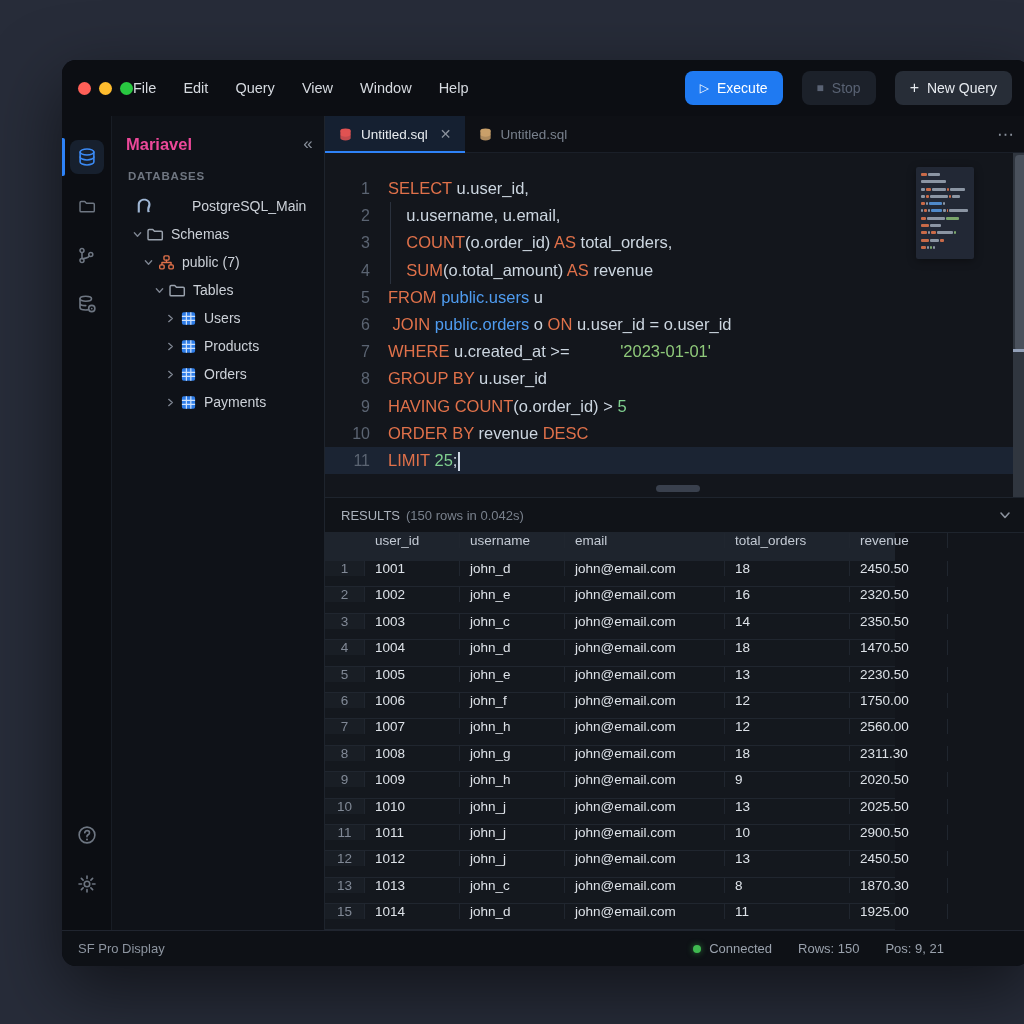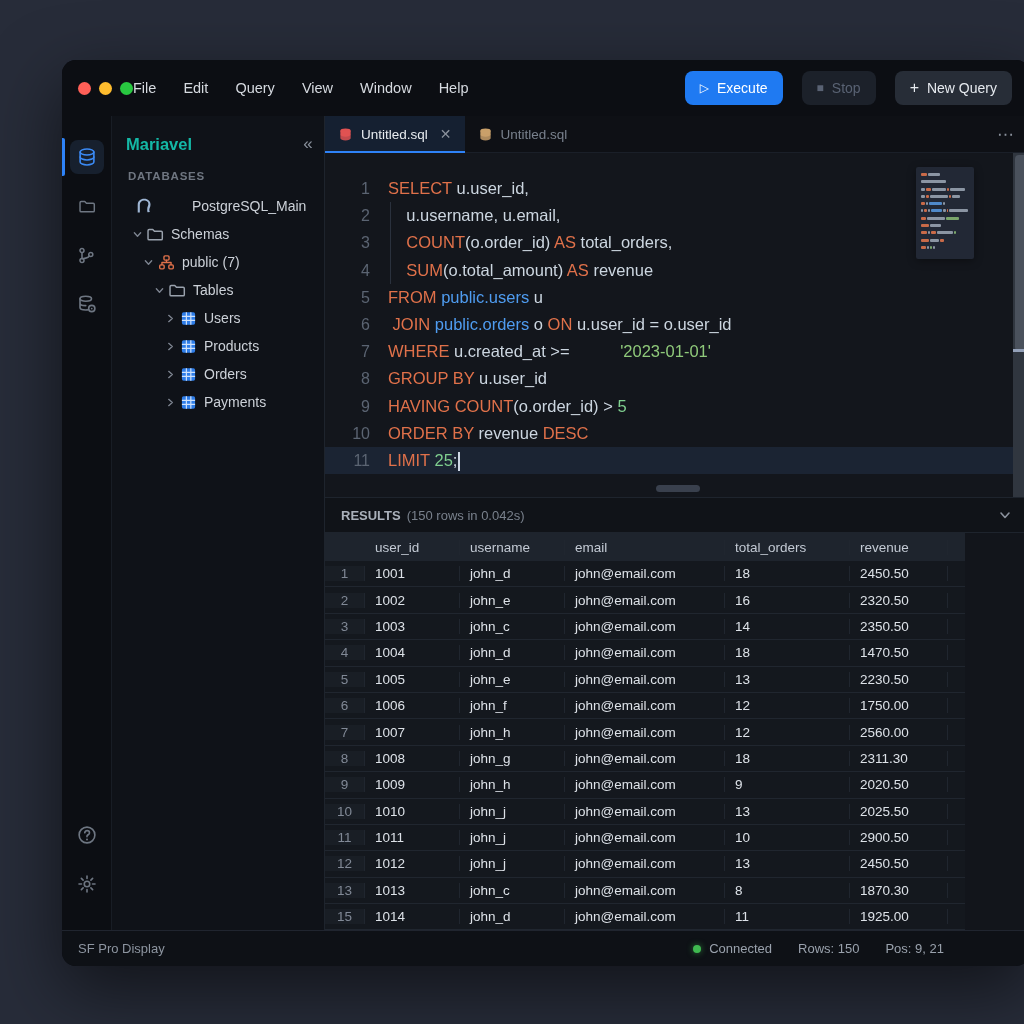--- a/index.html
+++ b/index.html
@@ -28,21 +28,21 @@
   
   .bodyrow{flex:1;display:flex;min-height:0;}
   .rail{width:50px;flex:0 0 50px;background:#0c0e13;border-right:1px solid #181d25;position:relative;display:flex;flex-direction:column;align-items:center;padding-top:24px;}
   .rail-item{width:34px;height:34px;margin-bottom:15px;display:flex;align-items:center;justify-content:center;color:#6e7682;border-radius:8px;cursor:pointer;}
   .rail-item.active{background:#17202e;color:#3b8af5;}
   .active-bar{position:absolute;left:0;top:22px;width:3px;height:38px;background:#2e82f7;border-radius:0 2px 2px 0;}
   .rail-bottom{margin-top:auto;margin-bottom:14px;display:flex;flex-direction:column;align-items:center;}
   
   .sidebar{width:213px;flex:0 0 213px;background:var(--sidebar);border-right:1px solid #1e242d;padding-top:18px;overflow:hidden;}
   .sb-head{display:flex;align-items:center;padding:0 14px 14px 14px;}
-  .sb-title{color:#14b8a6;font-size:16.5px;font-weight:bold;}
+  .sb-title{color:#ec4899;font-size:16.5px;font-weight:bold;}
   .collapse{margin-left:auto;color:#8a919c;font-size:17px;cursor:pointer;letter-spacing:-2px;}
   .sb-section{color:#6f7681;font-size:11.5px;font-weight:bold;letter-spacing:.8px;padding:2px 16px 10px;}
   .tree-row{height:28px;display:flex;align-items:center;color:#ccd1d8;font-size:14px;cursor:pointer;white-space:nowrap;}
   .chev{width:15px;color:#7d8490;display:inline-flex;justify-content:center;flex:0 0 15px;}
   .chev svg{width:9px;height:9px;}
   .t-ico{width:18px;height:18px;margin:0 7px 0 1px;flex:0 0 18px;display:inline-flex;align-items:center;justify-content:center;}
   
   .main{flex:1;display:flex;flex-direction:column;min-width:0;background:var(--editor);}
   .tabbar{height:37px;flex:0 0 37px;background:#0e1015;display:flex;align-items:stretch;position:relative;border-bottom:1px solid #1a1f28;}
   .tab{display:flex;align-items:center;gap:8px;padding:0 13px;font-size:13.5px;color:#79818d;cursor:pointer;position:relative;}
@@ -63,25 +63,25 @@
   .cursor{display:inline-block;width:2px;height:19px;background:#cdd6e4;vertical-align:middle;margin-left:1px;}
   .minimap{position:absolute;right:56px;top:14px;width:58px;background:#222835;border-radius:2px;padding:6px 5px;box-shadow:0 2px 8px rgba(0,0,0,.35);}
   .mm-line{height:3px;margin-bottom:4.3px;display:flex;}
   .mm-seg{height:3px;border-radius:1px;margin-right:1px;}
   .vscroll{position:absolute;right:0;top:0;width:17px;height:100%;background:#30363f;cursor:pointer;}
   .vthumb{position:absolute;left:2px;right:2px;top:2px;height:57%;background:#4a515c;border-radius:4px;}
   .vtick{position:absolute;left:0;right:0;top:57%;height:3px;background:#93a0b8;}
   .dragpill{position:absolute;left:50%;transform:translateX(-50%);bottom:5px;width:44px;height:7px;border-radius:4px;background:#39404d;cursor:row-resize;}
   
   .res-head{height:36px;flex:0 0 36px;background:#101318;border-top:1px solid #1e242d;border-bottom:1px solid #1e242d;display:flex;align-items:center;padding:0 16px;position:relative;}
-  .res-title{color:#aab1bb;font-size:13px;font-weight:bold;}
+  .res-title{color:#aab1bb;font-size:13px;font-weight:normal;}
   .res-meta{color:#79818c;font-size:13px;margin-left:6px;font-weight:normal;}
   .res-chev{margin-left:auto;color:#8a919c;display:flex;cursor:pointer;margin-right:2px;}
   .table{flex:1;overflow:hidden;background:#12151b;position:relative;}
-  .trow,.thead{display:flex;align-items:center;width:640px;}
+  .trow,.thead{display:flex;align-items:flex-start;width:570px;}
   .thead{height:28px;background:#1e242d;}
   .thead .cell{color:#c3cad4;font-size:13.5px;}
   .trow{height:26.4px;border-bottom:1px solid #20262f;background:#14181e;}
   .cell{display:flex;align-items:center;padding:0 10px;font-size:13.5px;color:#dde2e8;border-right:1px solid #20262f;overflow:hidden;white-space:nowrap;}
   .c0{width:40px;flex:0 0 40px;justify-content:center;color:#818996;background:#191e25;padding:0 4px;}
   .thead .c0{background:#1a2029;}
   .c1{width:95px;flex:0 0 95px;} .c2{width:105px;flex:0 0 105px;} .c3{width:160px;flex:0 0 160px;}
   .c4{width:125px;flex:0 0 125px;} .c5{width:98px;flex:0 0 98px;border-right:1px solid #20262f;}
   
   .statusbar{height:36px;flex:0 0 36px;background:#0e1116;border-top:1px solid #20252f;display:flex;align-items:center;padding:0 86px 0 16px;}

